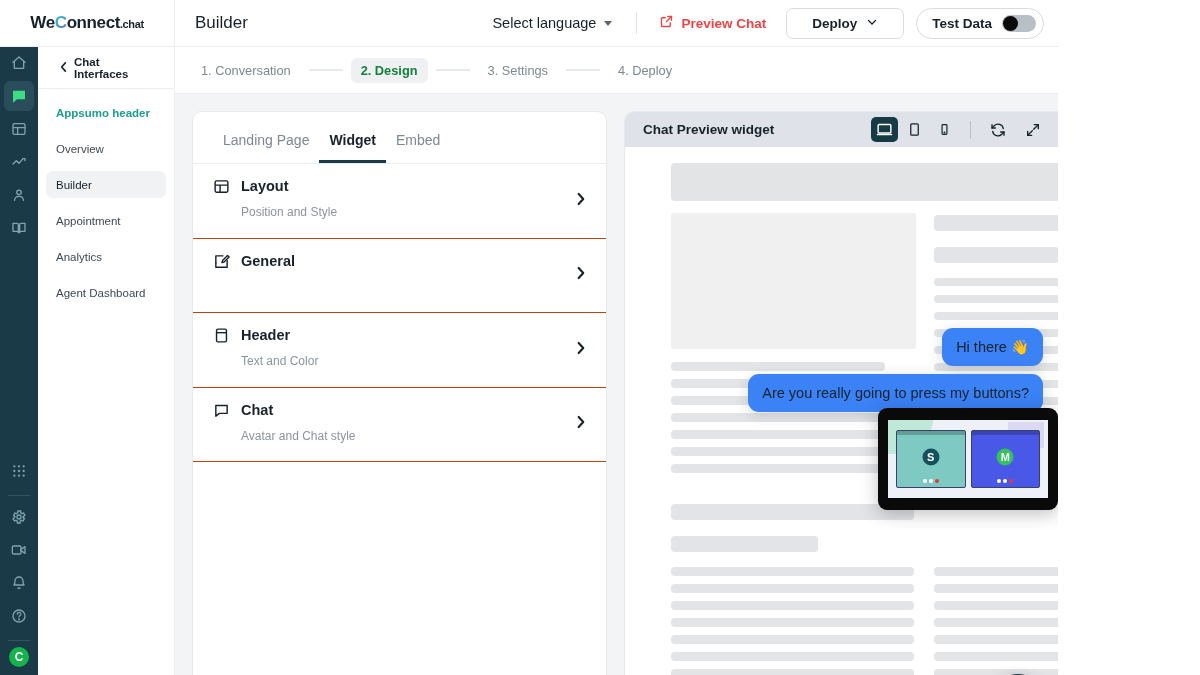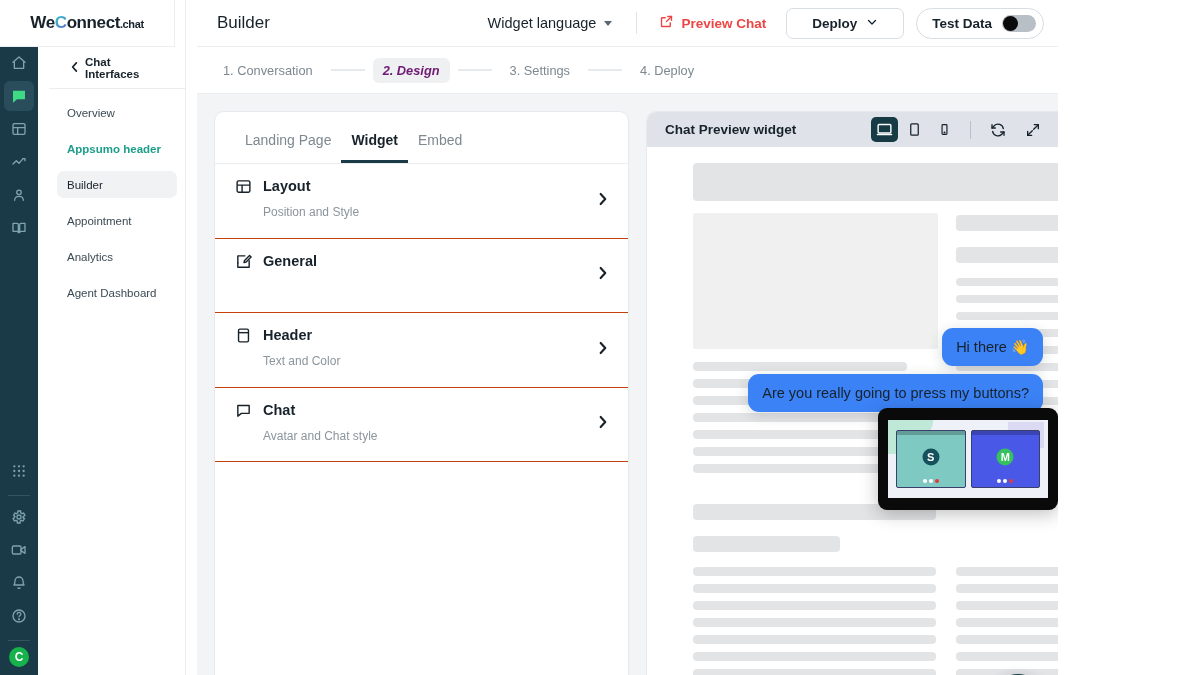--- a/index.html
+++ b/index.html
@@ -3,21 +3,21 @@
 <meta charset="utf-8">
 <style>
   * { box-sizing: border-box; margin: 0; padding: 0; }
   html, body { width: 1200px; height: 675px; overflow: hidden; }
   body {
     font-family: "Liberation Sans", sans-serif;
     background: #ffffff;
     color: #17222b;
     -webkit-font-smoothing: antialiased;
   }
-  .app { position: relative; width: 1058px; height: 675px; display: flex; gap: 11px; }
+  .app { position: relative; width: 1058px; height: 675px; display: flex; }
 
   
   .rail {
     width: 38px; height: 675px;
     background: #1b3a48;
     display: flex; flex-direction: column; align-items: center;
     padding-top: 48px;
     flex: 0 0 38px;
   }
   .rail-icon {
@@ -116,21 +116,21 @@
   .toggle { width: 34px; height: 17px; border-radius: 9px; background: #b9bfc6; position: relative; }
   .toggle .knob { position: absolute; left: 1px; top: 1px; width: 15px; height: 15px; border-radius: 50%; background: #0b0b0b; }
 
   
   .stepper {
     height: 47px; flex: 0 0 47px;
     background: #fff; border-bottom: 1px solid #ebedf0;
     display: flex; align-items: center; padding-left: 16px; gap: 0;
   }
   .step { font-size: 12.8px; color: #7d888f; padding: 5px 10px; border-radius: 6px; white-space: nowrap; }
-  .step.active { background: #eef0f2; color: #701a75; font-weight: 700; font-style: italic; }
+  .step.active { background: #eef0f2; color: #15803d; font-weight: 700; }
   .step-line { width: 34px; height: 1.5px; background: #e7eaed; margin: 0 8px; }
 
   
   .content {
     flex: 1 1 auto; background: #f2f4f6;
     display: flex; gap: 17px; padding: 17px 0 0 17px; min-height: 0;
   }
 
   
   .settings-card {
@@ -322,25 +322,25 @@
   <div class="sidebar">
     <div class="sidebar-back">
       <span>
         <svg width="9" height="12" viewBox="0 0 12 16" fill="none" stroke="currentColor" stroke-width="2.2" stroke-linecap="round" stroke-linejoin="round">
             <path d="M8.5 2.5L3.5 8l5 5.5"></path>
           </svg>
       </span>
       <span>Chat Interfaces</span>
     </div>
     <div class="sidebar-list">
+      <div class="sidebar-item accent">
+          <span>Appsumo header</span>
+        </div>
       <div class="sidebar-item">
           <span>Overview</span>
-        </div>
-      <div class="sidebar-item accent">
-          <span>Appsumo header</span>
         </div>
       <div class="sidebar-item active">
           <span>Builder</span>
         </div>
       <div class="sidebar-item">
           <span>Appointment</span>
         </div>
       <div class="sidebar-item">
           <span>Analytics</span>
         </div>
@@ -350,21 +350,21 @@
     </div>
   </div>
 
   <div class="main">
 
     <div class="topbar">
       <div class="topbar-title">Builder</div>
       <div class="topbar-spacer"></div>
 
       <div class="lang-select">
-        <span>Widget language</span>
+        <span>Select language</span>
         <span class="caret"></span>
       </div>
 
       <div class="topbar-div"></div>
 
       <div class="preview-chat">
         <span>
           <svg width="15" height="15" viewBox="0 0 24 24" fill="none" stroke="currentColor" stroke-width="2.2" stroke-linecap="round" stroke-linejoin="round">
               <path d="M14 4h6v6"></path>
               <path d="M20 4l-8 8"></path>

